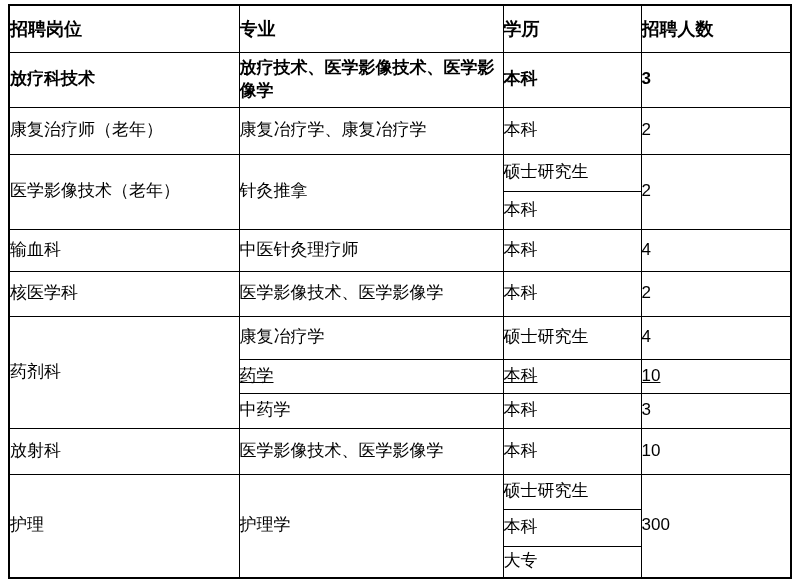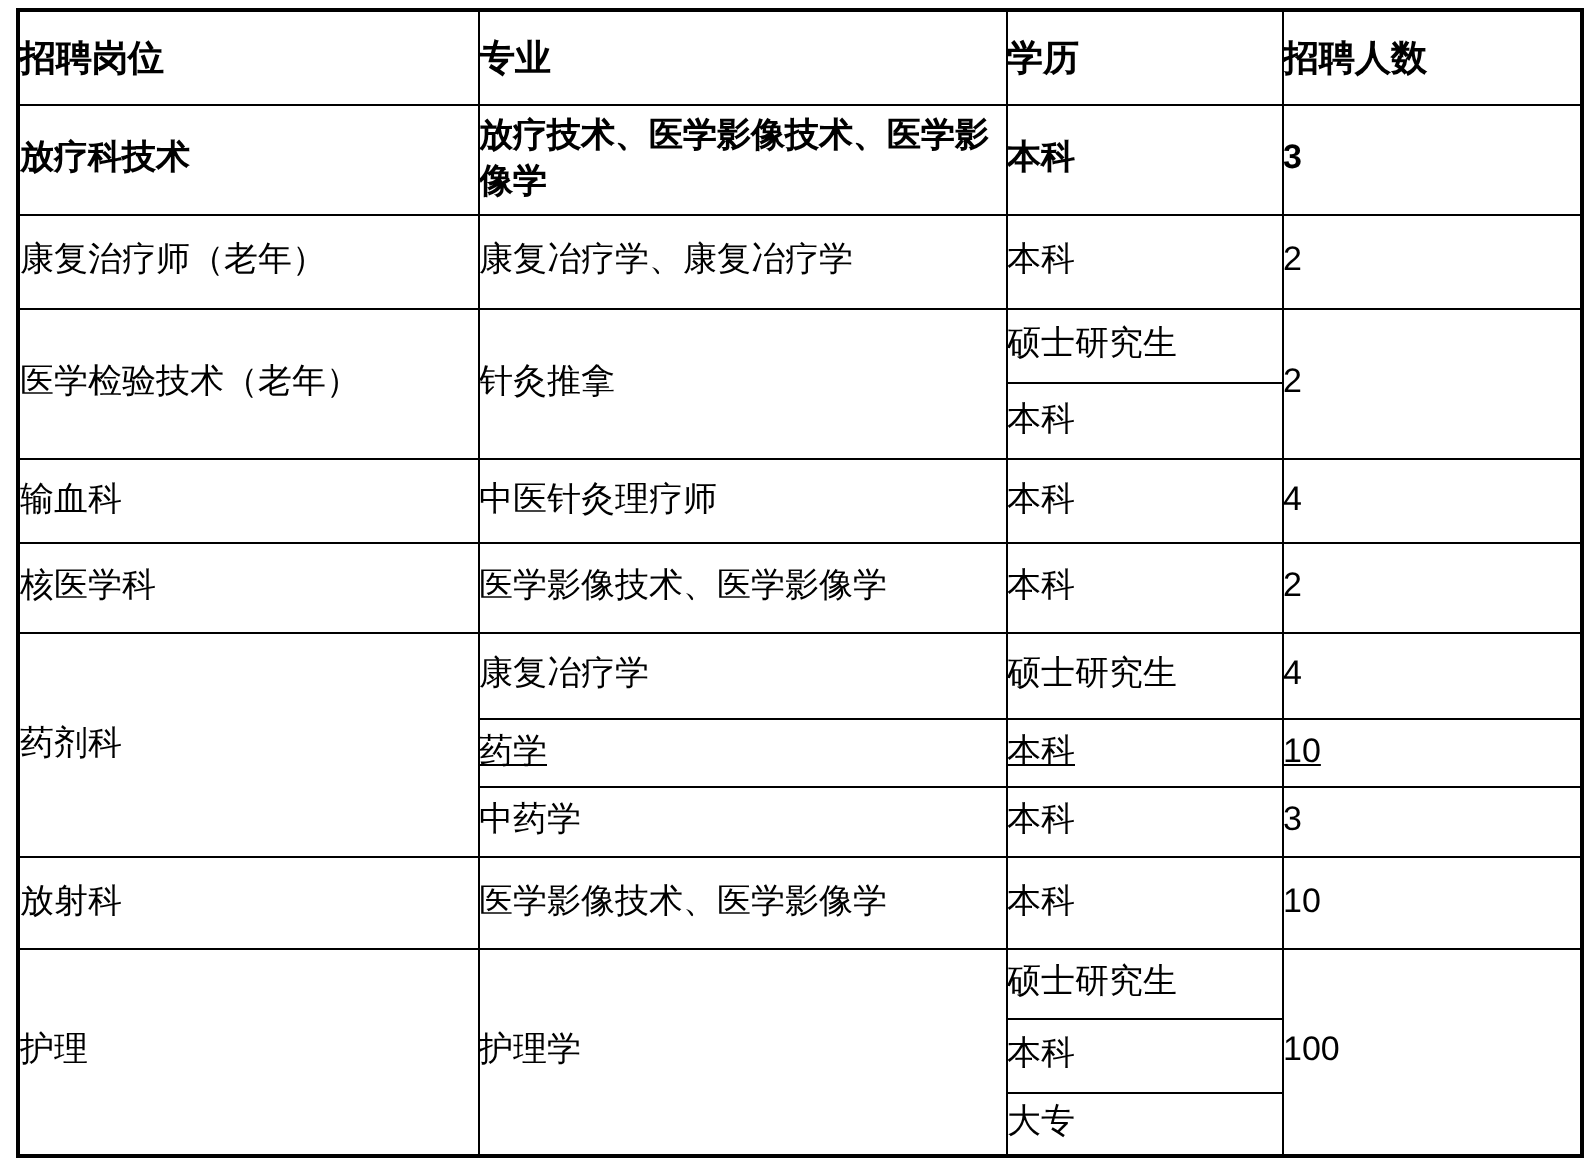--- a/index.html
+++ b/index.html
@@ -86,21 +86,21 @@
       </tr>
 
       <tr class="h47b">
         <td>康复治疗师（老年）</td>
         <td class="major-cell">康复冶疗学、康复冶疗学</td>
         <td>本科</td>
         <td>2</td>
       </tr>
 
       <tr class="h37">
-        <td rowspan="2">医学检验技术（老年）</td>
+        <td rowspan="2">医学影像技术（老年）</td>
         <td class="major-cell" rowspan="2">针灸推拿</td>
         <td>硕士研究生</td>
         <td rowspan="2">2</td>
       </tr>
       <tr class="h38">
         <td>本科</td>
       </tr>
 
       <tr class="h42">
         <td>输血科</td>
@@ -137,21 +137,21 @@
         <td>放射科</td>
         <td class="major-cell">医学影像技术、医学影像学</td>
         <td>本科</td>
         <td>10</td>
       </tr>
 
       <tr class="h35b">
         <td rowspan="3">护理</td>
         <td class="major-cell" rowspan="3">护理学</td>
         <td>硕士研究生</td>
-        <td rowspan="3">100</td>
+        <td rowspan="3">300</td>
       </tr>
       <tr class="h37b">
         <td>本科</td>
       </tr>
       <tr class="h32">
         <td>大专</td>
       </tr>
     </tbody>
   </table>
 </div>

